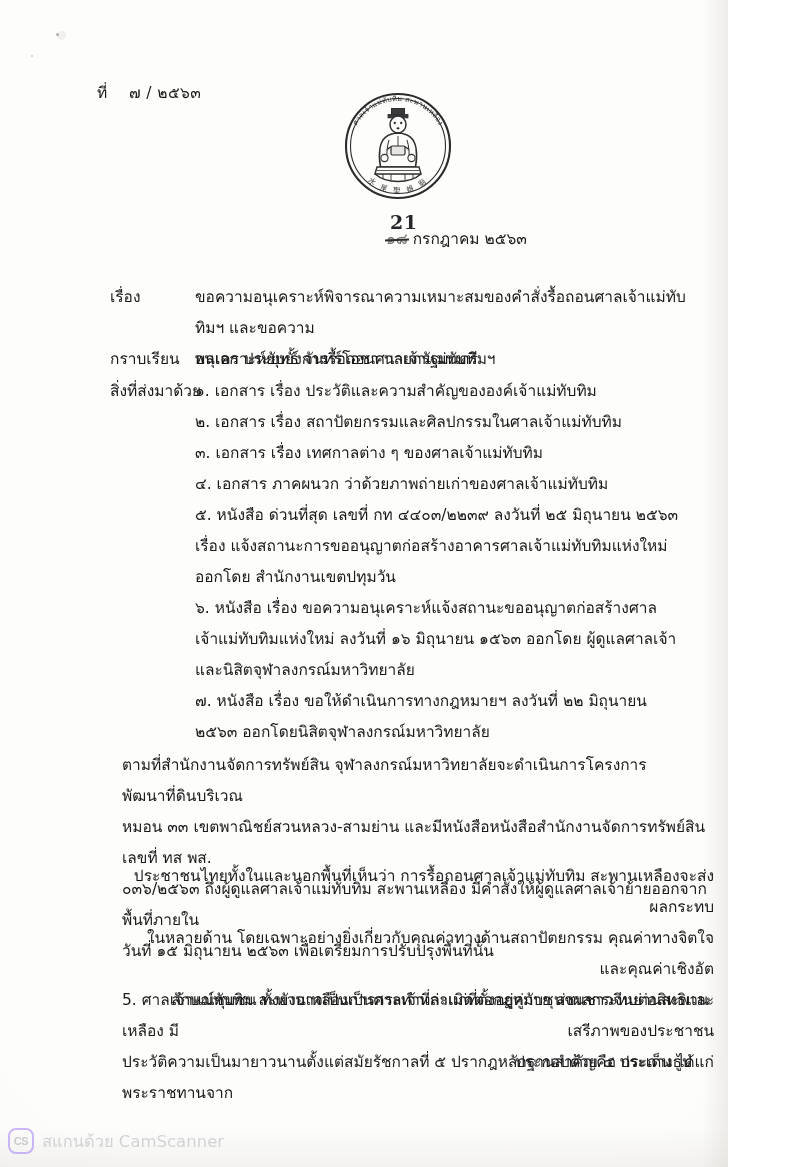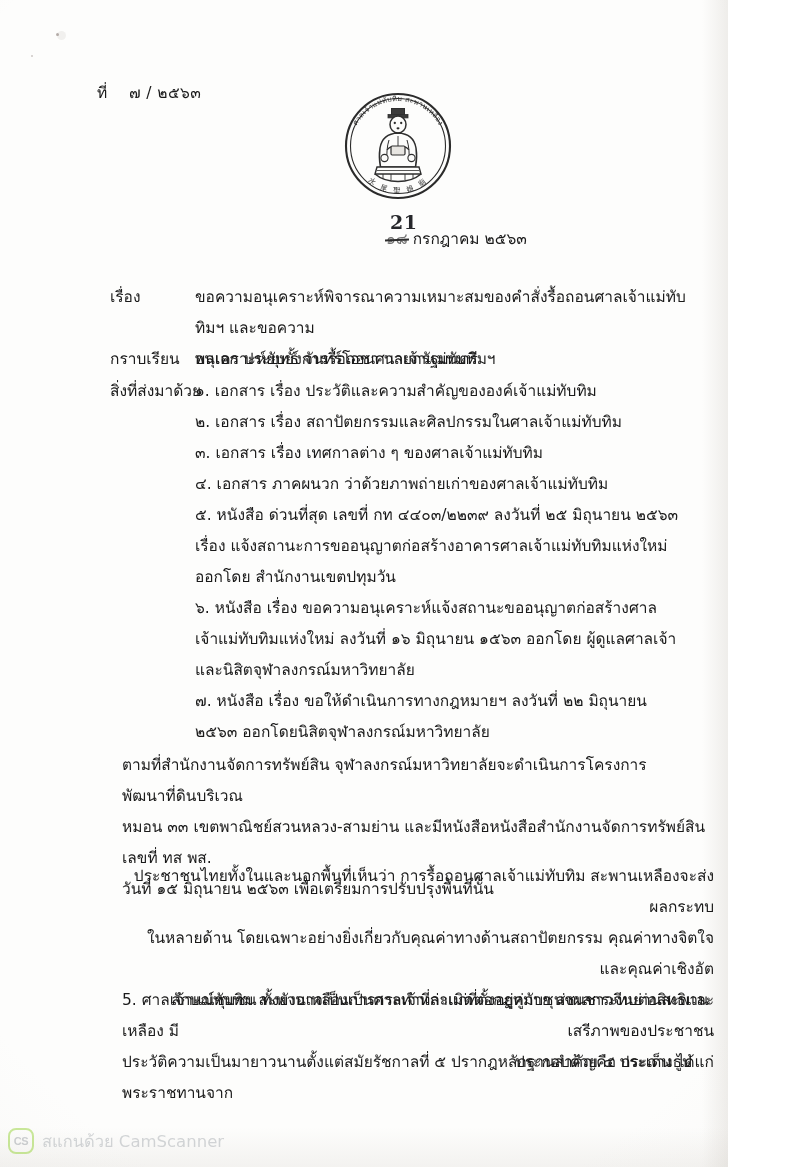--- a/index.html
+++ b/index.html
@@ -179,21 +179,21 @@
     left: 8px;
     bottom: 13px;
     display: flex;
     align-items: center;
     gap: 8px;
     opacity: .42;
   }
   .cs-logo {
     width: 22px;
     height: 22px;
-    border: 2px solid #84cc16;
+    border: 2px solid #8b5cf6;
     border-radius: 8px;
     display: flex;
     align-items: center;
     justify-content: center;
     font-size: 11px;
     font-weight: 700;
     color: #8a9096;
     letter-spacing: -0.5px;
     font-family: "Liberation Sans", sans-serif;
   }
@@ -322,20 +322,21 @@
           <span class="eline encl-wrap">๒๕๖๓ ออกโดยนิสิตจุฬาลงกรณ์มหาวิทยาลัย</span>
         </li>
       </ul>
     </span>
   </div>
 
   <div class="body-block para-1">
     <p class="para">
       <span class="pline">ตามที่สำนักงานจัดการทรัพย์สิน จุฬาลงกรณ์มหาวิทยาลัยจะดำเนินการโครงการพัฒนาที่ดินบริเวณ</span>
       <span class="pline">หมอน ๓๓ เขตพาณิชย์สวนหลวง-สามย่าน และมีหนังสือหนังสือสำนักงานจัดการทรัพย์สิน เลขที่ ทส พส.</span>
+      <span class="pline">๐๓๖/๒๕๖๓ ถึงผู้ดูแลศาลเจ้าแม่ทับทิม สะพานเหลือง มีคำสั่งให้ผู้ดูแลศาลเจ้าย้ายออกจากพื้นที่ภายใน</span>
       <span class="pline">วันที่ ๑๕ มิถุนายน ๒๕๖๓ เพื่อเตรียมการปรับปรุงพื้นที่นั้น</span>
     </p>
   </div>
 
   <div class="body-block para-2">
     <p class="para">
       <span class="pline">ประชาชนไทยทั้งในและนอกพื้นที่เห็นว่า การรื้อถอนศาลเจ้าแม่ทับทิม สะพานเหลืองจะส่งผลกระทบ</span>
       <span class="pline">ในหลายด้าน โดยเฉพาะอย่างยิ่งเกี่ยวกับคุณค่าทางด้านสถาปัตยกรรม คุณค่าทางจิตใจ และคุณค่าเชิงอัต</span>
       <span class="pline">ลักษณ์ชุมชน ทั้งยังอาจเป็นการกระทำที่ละเมิดต่อกฎหมาย ส่งผลกระทบต่อสิทธิและเสรีภาพของประชาชน</span>
       <span class="pline">ประกอบด้วย ๔ ประเด็น ได้แก่</span>

